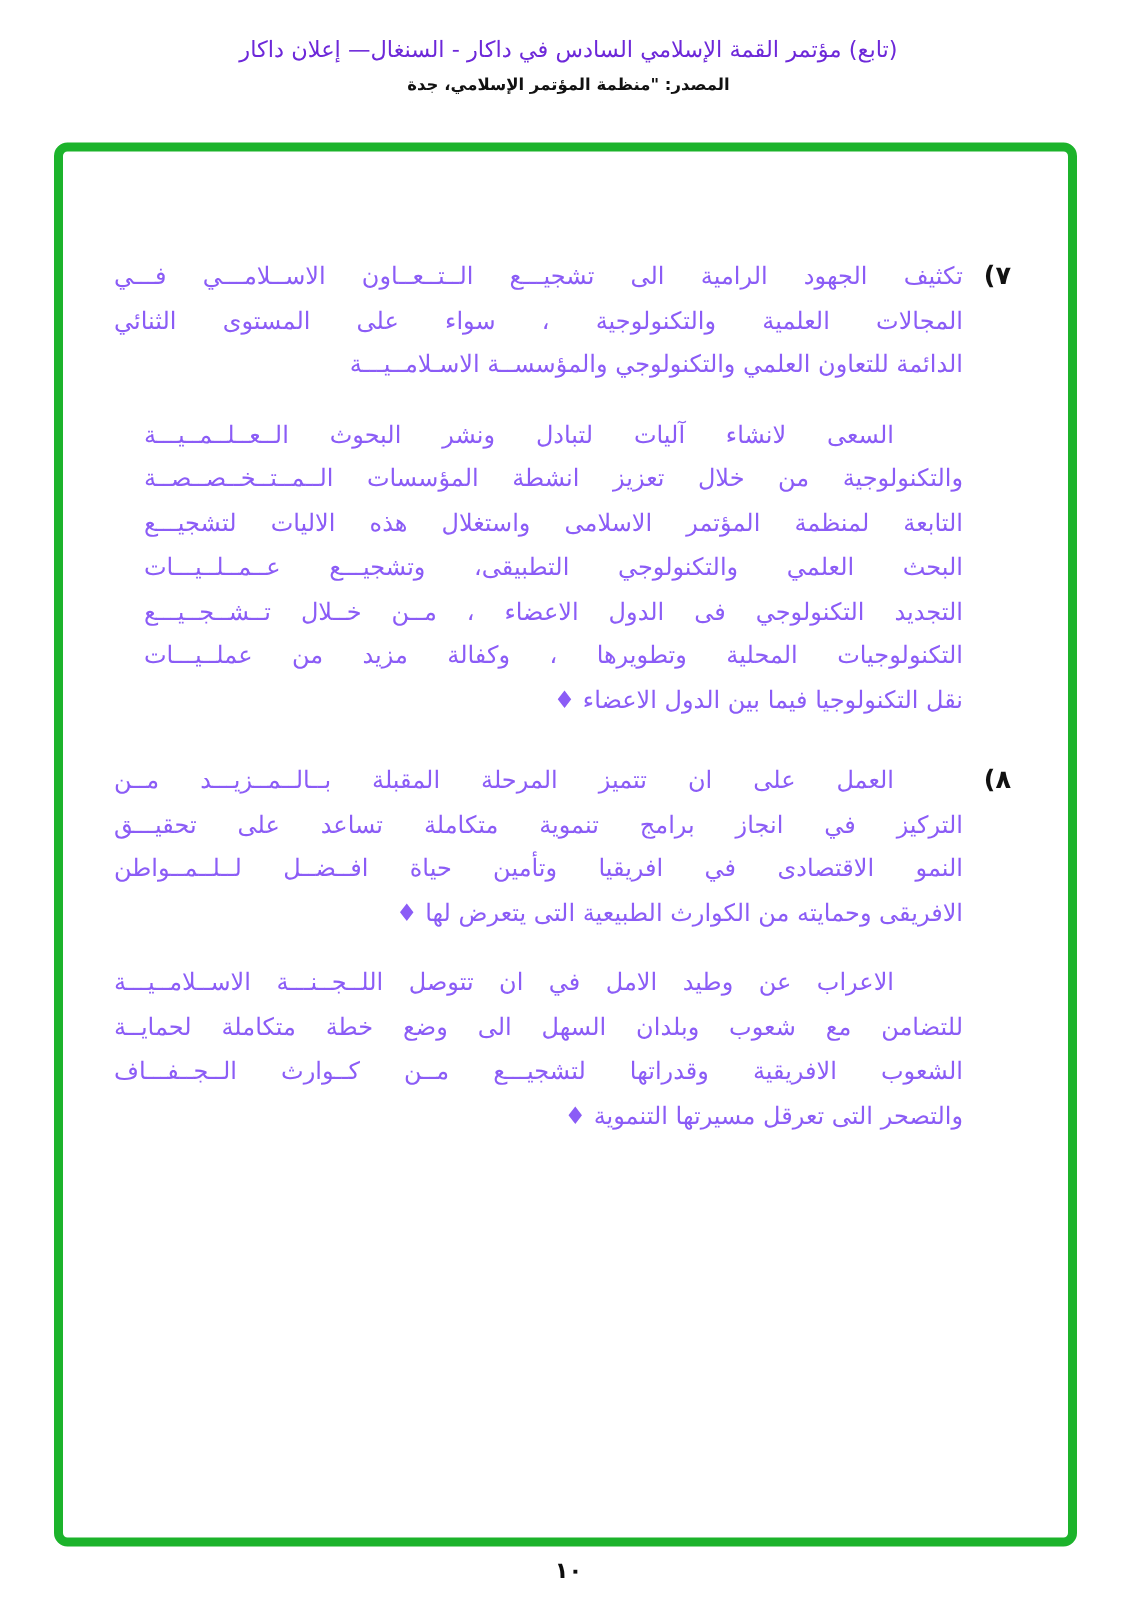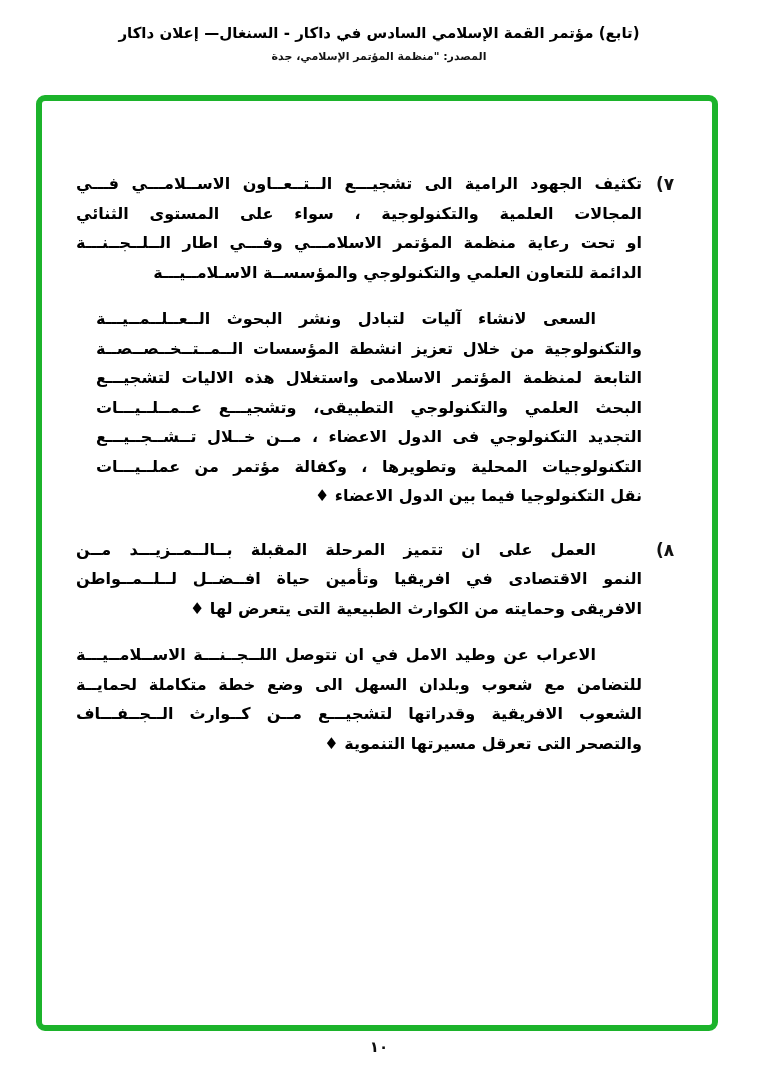--- a/index.html
+++ b/index.html
@@ -20,22 +20,22 @@
   .page-header {
     position: absolute;
     top: 22px;
     left: 0;
     right: 0;
     text-align: center;
     direction: rtl;
   }
   .doc-title {
     font-size: 15px;
-    font-weight: 700;
-    color: #000000;
+    font-weight: 400;
+    color: #6d28d9;
     letter-spacing: 0;
     line-height: 22px;
   }
   .doc-source {
     font-size: 11px;
     font-weight: 700;
     color: #111111;
     margin-top: 5px;
     line-height: 15px;
   }
@@ -78,23 +78,23 @@
     font-size: 17px;
     font-weight: 700;
     line-height: 29px;
     padding-top: 1px;
     color: #111111;
   }
   .paragraph {
     flex: 1 1 auto;
     min-width: 0;
     font-size: 16px;
-    font-weight: 700;
+    font-weight: 400;
     line-height: 29.5px;
-    color: #000000;
+    color: #8b5cf6;
   }
   .paragraph .line {
     text-align: justify;
     text-align-last: justify;
   }
   .paragraph .line:last-child {
     text-align-last: right;
   }
   .paragraph.indent-first .line:first-child {
     text-indent: 46px;
@@ -121,42 +121,42 @@
 </div>
 
 <div class="document-frame">
   <div class="document-body">
 
     <div class="item-row">
       <div class="item-marker">(٧</div>
       <div class="paragraph">
           <div class="line">تكثيف الجهود الرامية الى تشجيـــع الــتــعــاون الاســلامـــي فـــي</div>
           <div class="line">المجالات العلمية والتكنولوجية ، سواء على المستوى الثنائي</div>
-          <div class="line">او تحت رعاية منظمة المؤتمر الاسلامـــي وفـــي اطار الــلــجــنـــة</div>
           <div class="line">الدائمة للتعاون العلمي والتكنولوجي والمؤسســة الاسـلامــيـــة</div>
         </div>
     </div>
 
     <div class="item-row gap-below">
       <div class="item-marker"></div>
       <div class="paragraph indent-first">
           <div class="line">السعى لانشاء آليات لتبادل ونشر البحوث الــعــلــمــيـــة</div>
           <div class="line">والتكنولوجية من خلال تعزيز انشطة المؤسسات الــمــتــخــصــصــة</div>
           <div class="line">التابعة لمنظمة المؤتمر الاسلامى واستغلال هذه الاليات لتشجيـــع</div>
           <div class="line">البحث العلمي والتكنولوجي التطبيقى، وتشجيـــع عــمــلــيـــات</div>
           <div class="line">التجديد التكنولوجي فى الدول الاعضاء ، مــن خــلال تــشــجــيـــع</div>
-          <div class="line">التكنولوجيات المحلية وتطويرها ، وكفالة مؤتمر من عملــيـــات</div>
+          <div class="line">التكنولوجيات المحلية وتطويرها ، وكفالة مزيد من عملــيـــات</div>
           <div class="line">نقل التكنولوجيا فيما بين الدول الاعضاء ♦</div>
         </div>
     </div>
 
     <div class="item-row">
       <div class="item-marker">(٨</div>
       <div class="paragraph indent-first">
           <div class="line">العمل على ان تتميز المرحلة المقبلة بــالــمــزيـــد مــن</div>
+          <div class="line">التركيز في انجاز برامج تنموية متكاملة تساعد على تحقيـــق</div>
           <div class="line">النمو الاقتصادى في افريقيا وتأمين حياة افــضــل لــلــمــواطن</div>
           <div class="line">الافريقى وحمايته من الكوارث الطبيعية التى يتعرض لها ♦</div>
         </div>
     </div>
 
     <div class="item-row">
       <div class="item-marker"></div>
       <div class="paragraph indent-first">
           <div class="line">الاعراب عن وطيد الامل في ان تتوصل اللــجــنـــة الاســلامــيـــة</div>
           <div class="line">للتضامن مع شعوب وبلدان السهل الى وضع خطة متكاملة لحمايــة</div>

